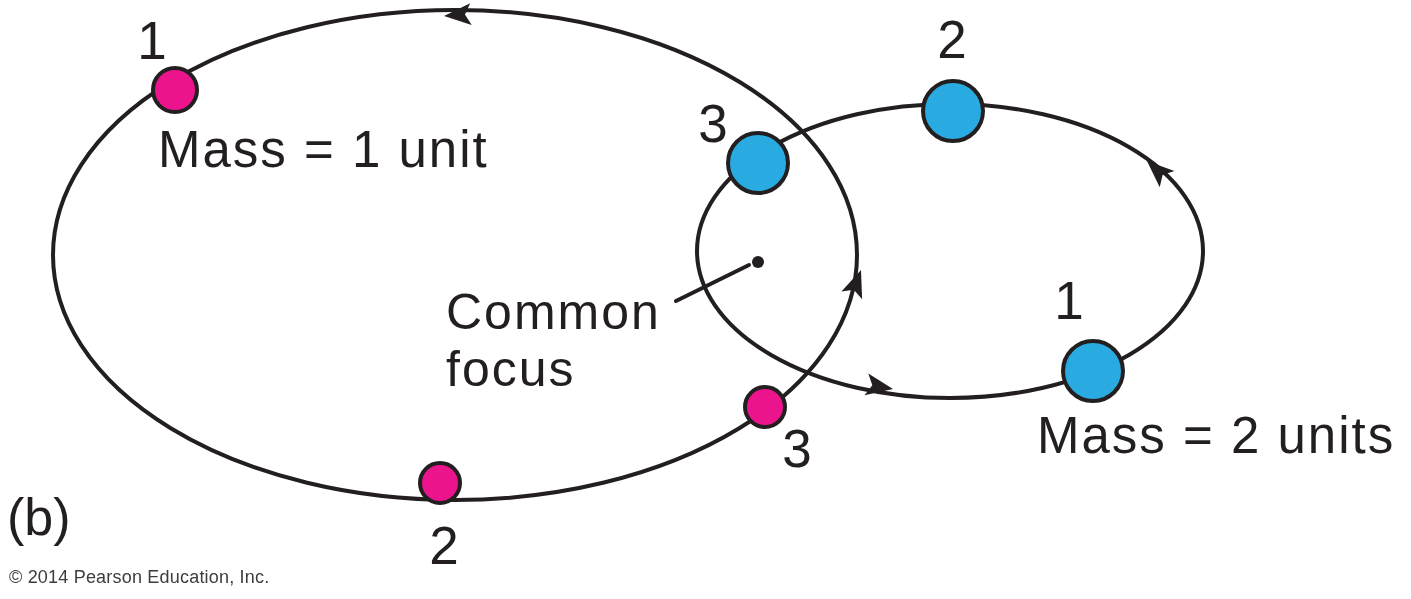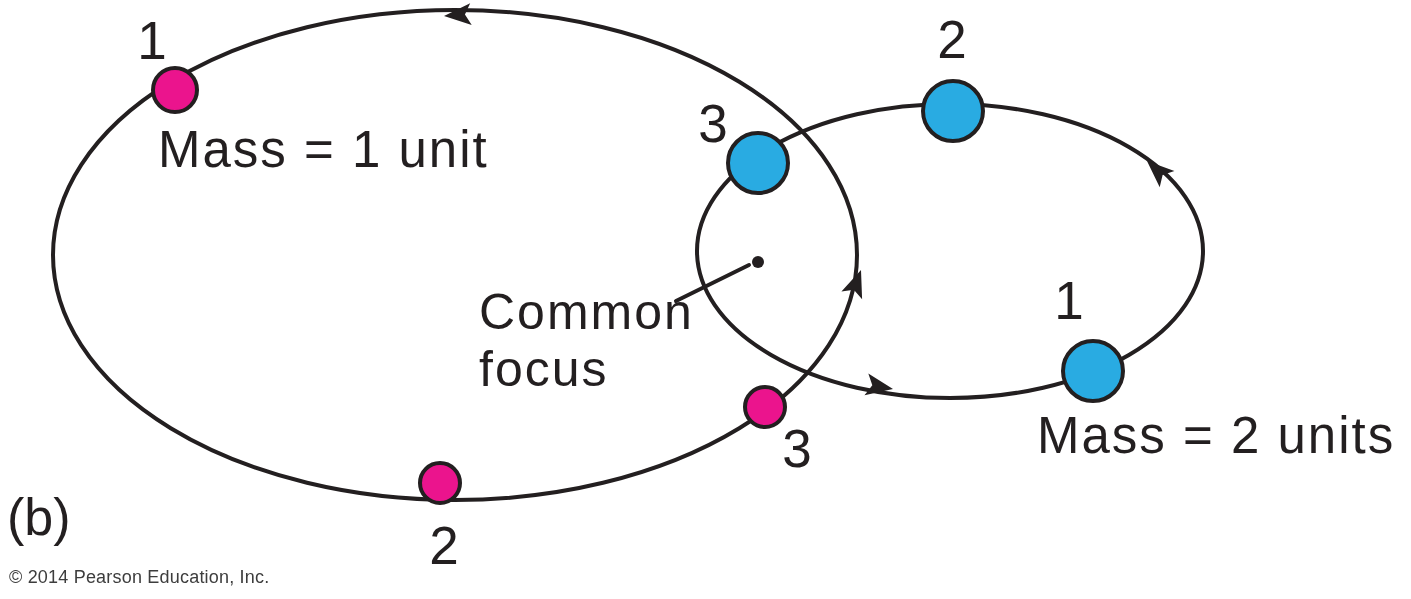--- a/index.html
+++ b/index.html
@@ -31,21 +31,20 @@
   .num {
     font-size: 53px;
     transform: translateX(-50%);
     text-align: center;
   }
   .annotation {
     font-size: 50px;
     letter-spacing: 2px;
     line-height: 57px;
     white-space: pre-line;
-    margin-left: 33px;
   }
   .panel { font-size: 52px; }
   .copyright {
     font-size: 18px;
     letter-spacing: 0.2px;
     color: #3d3d3d;
   }
 </style>
 </head>
 <body>

